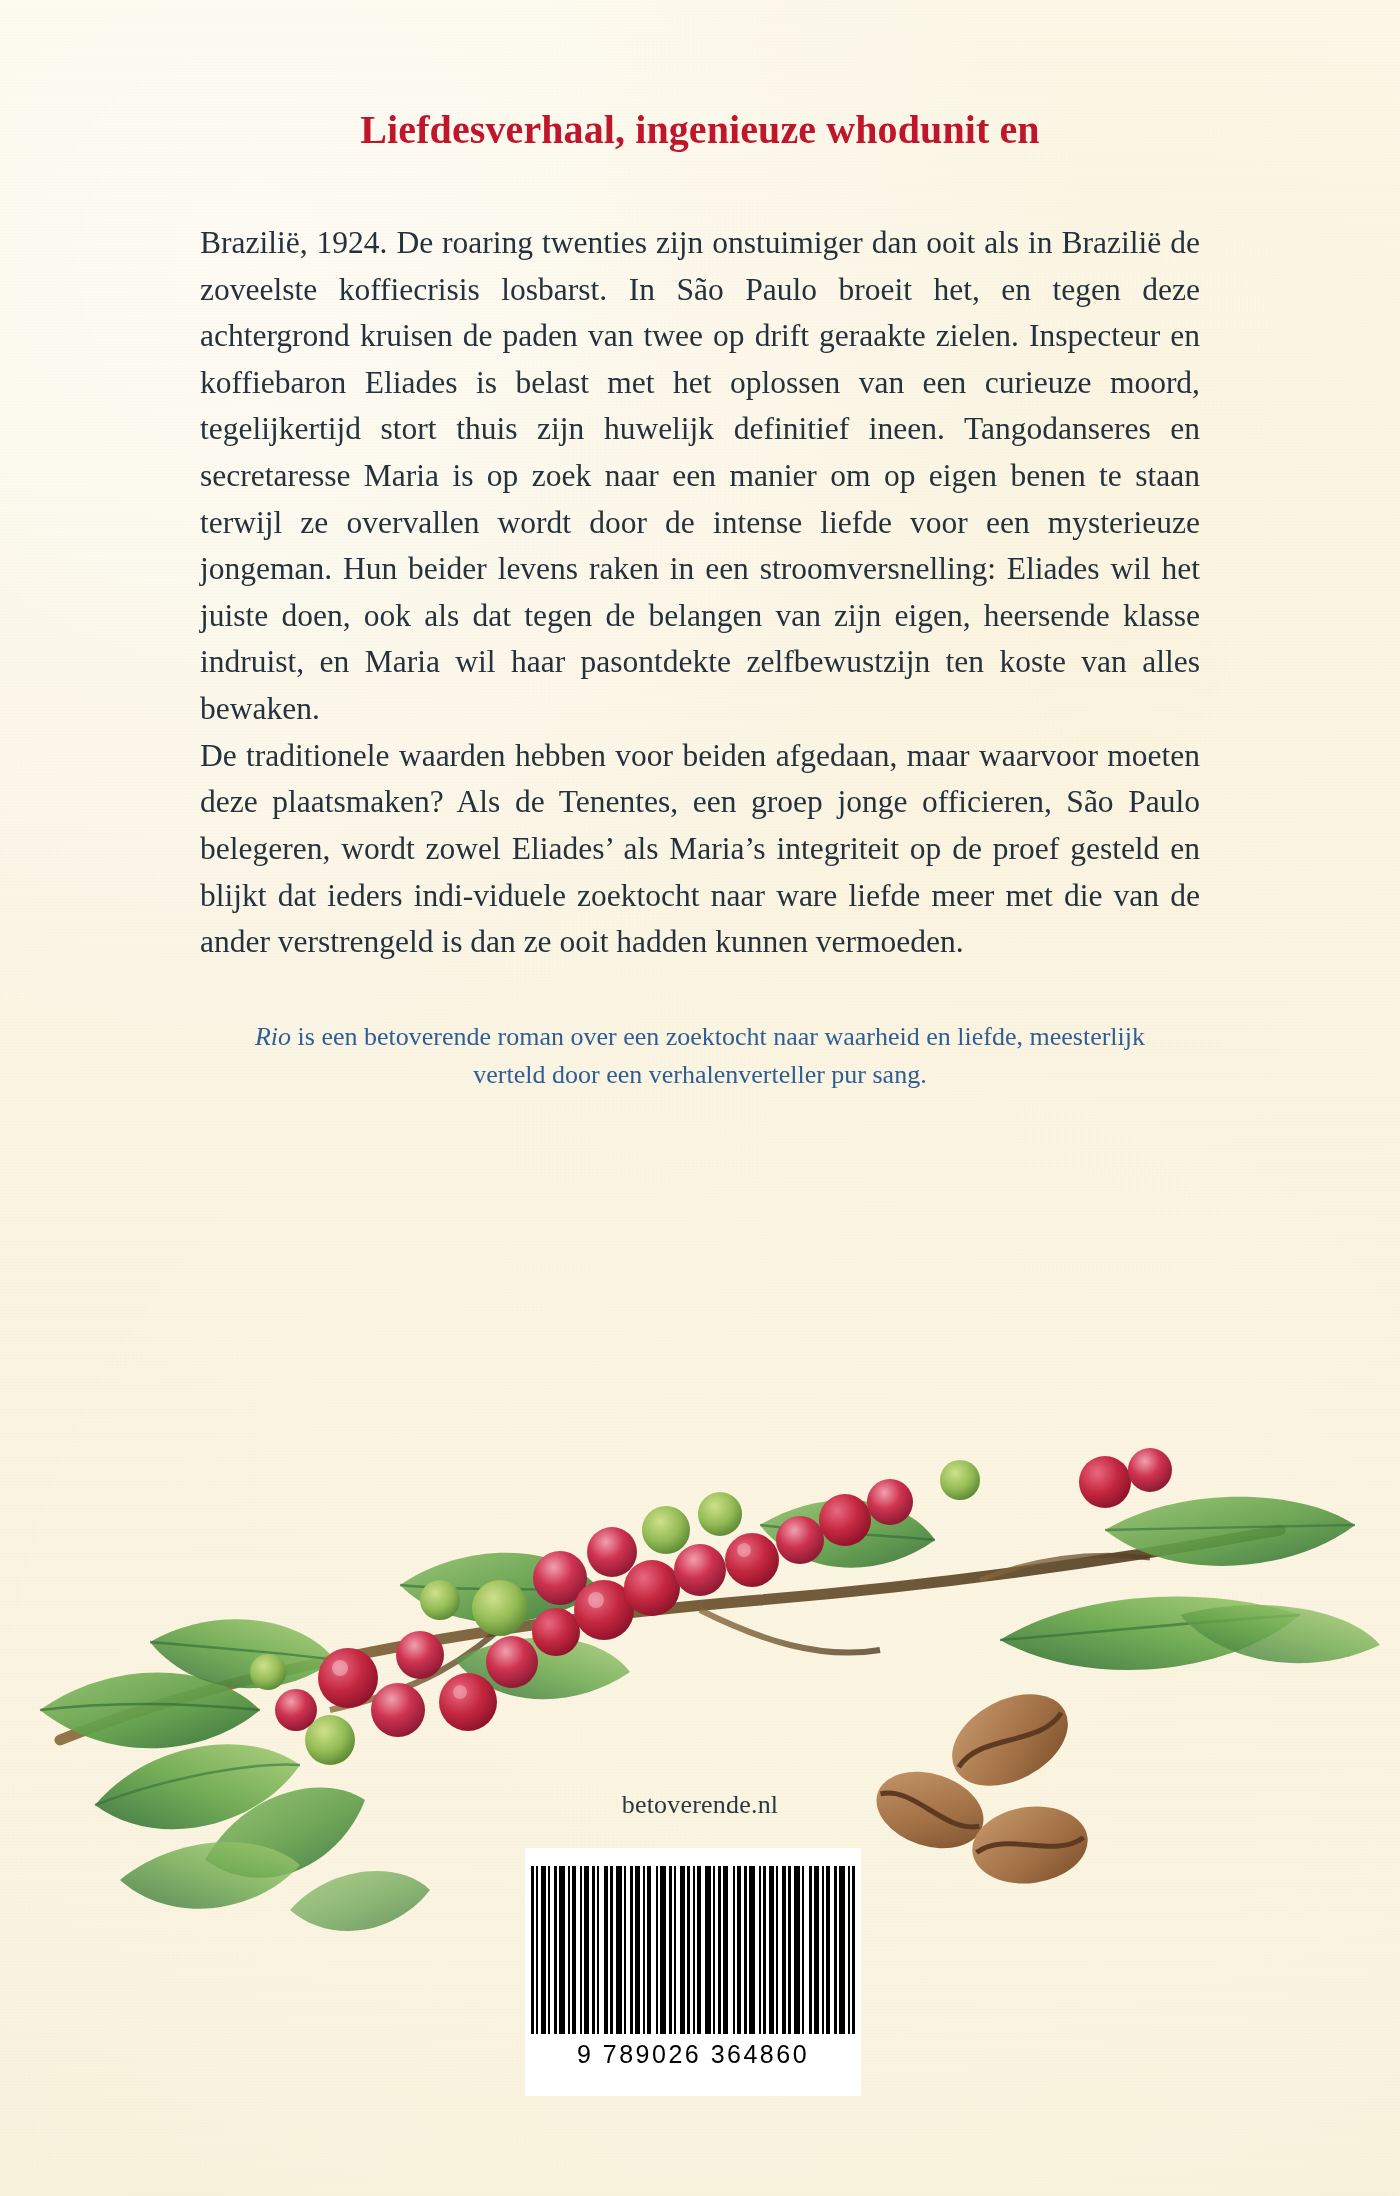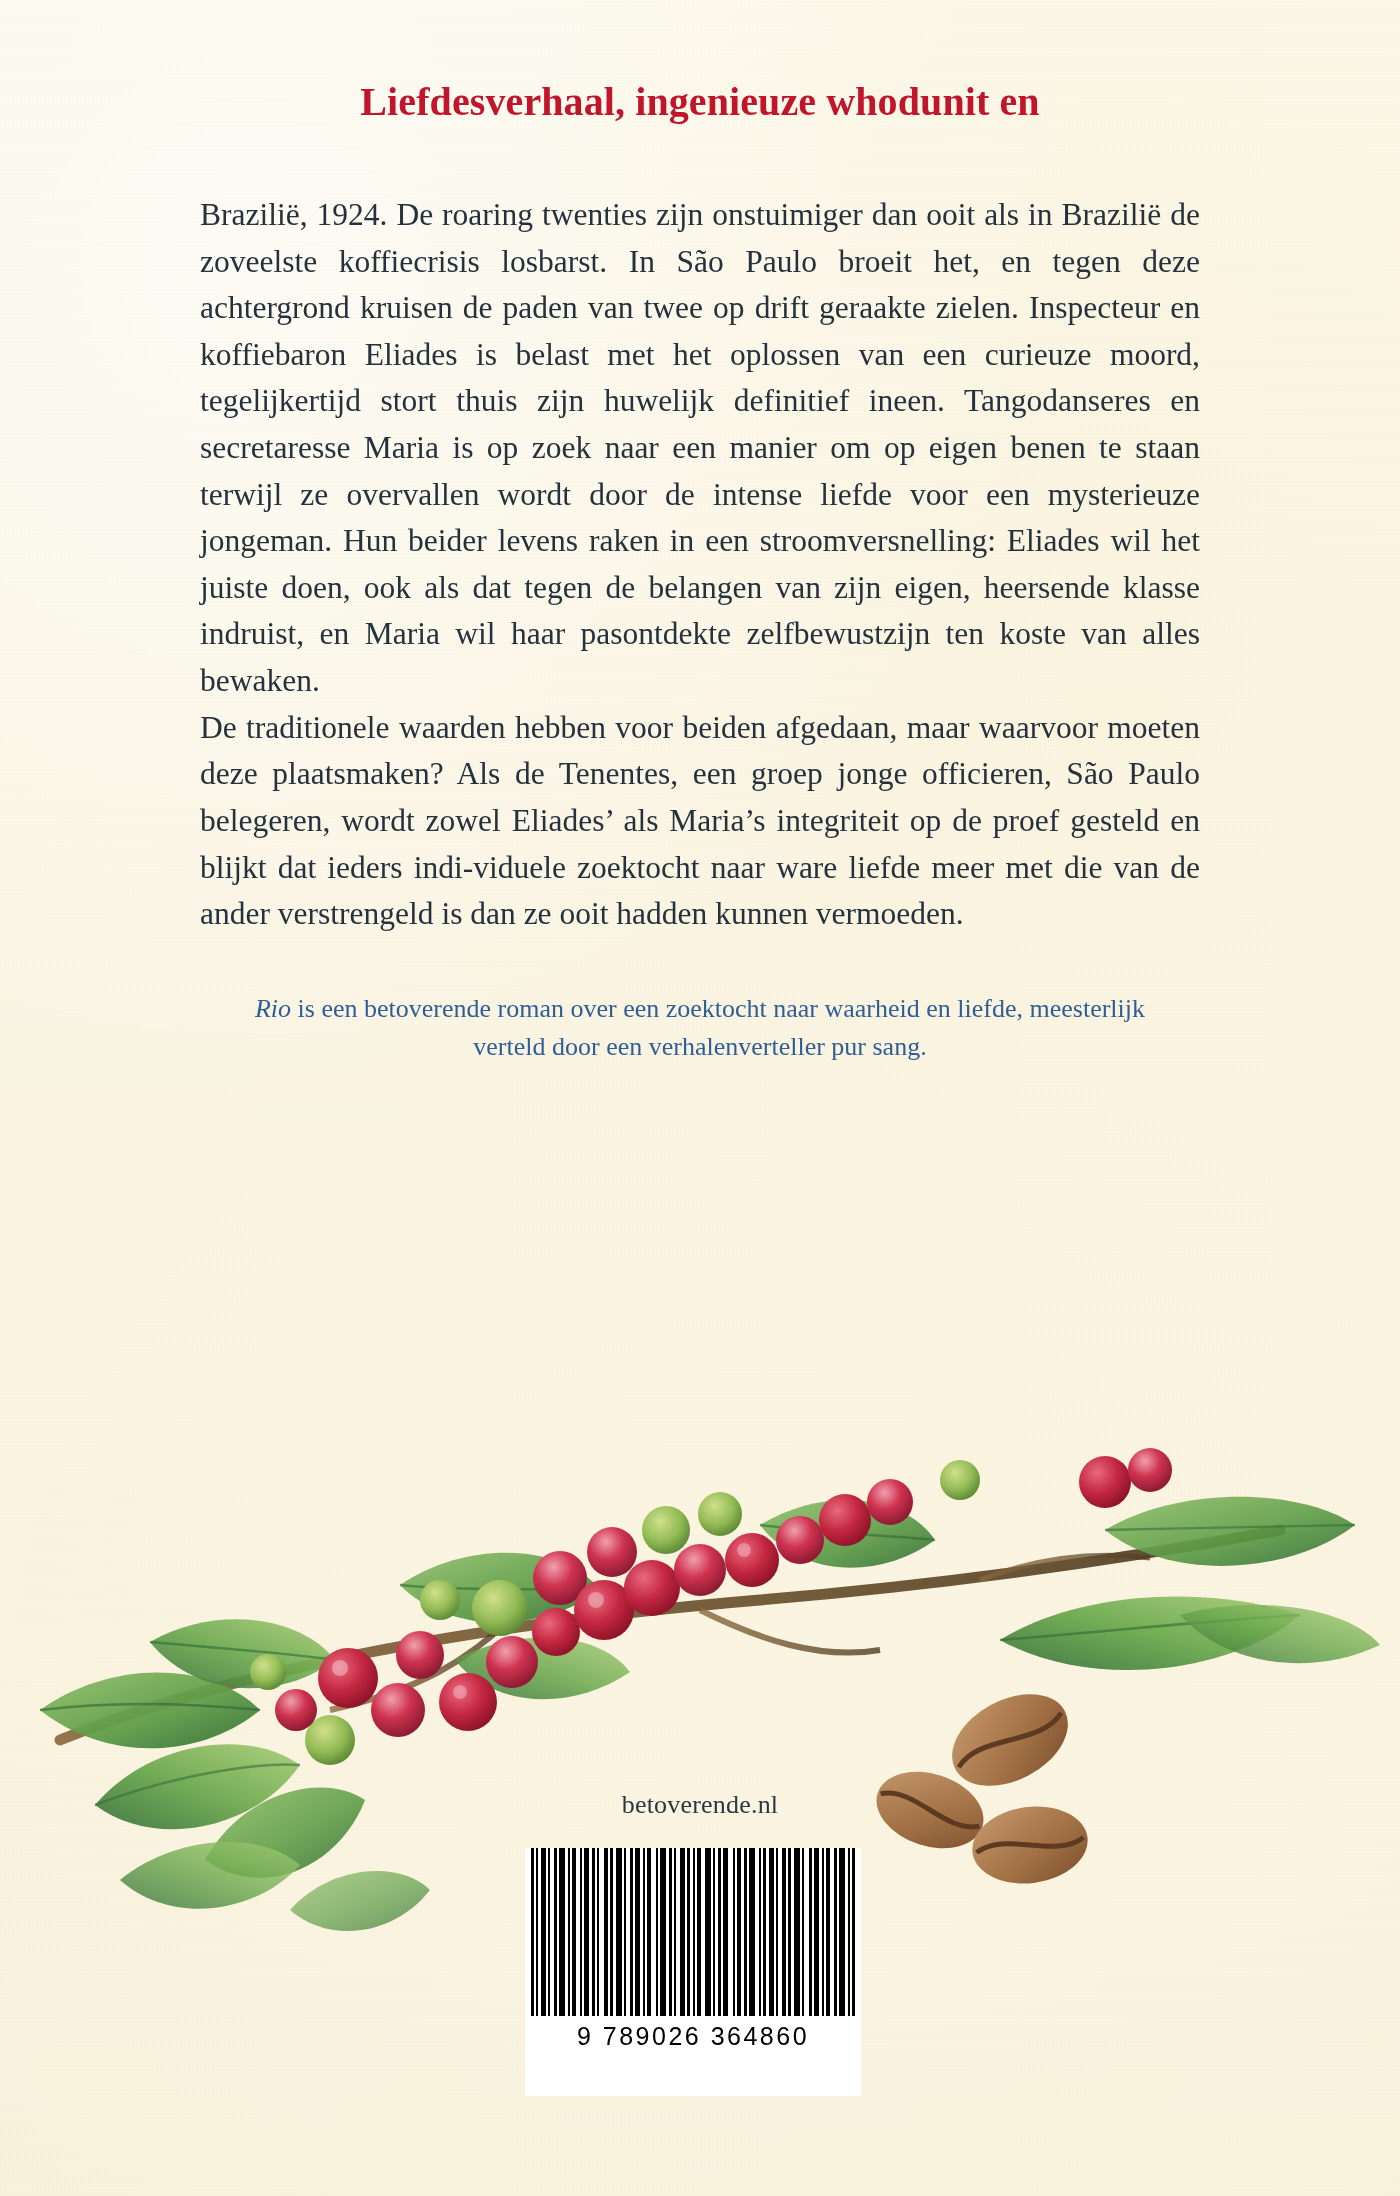--- a/index.html
+++ b/index.html
@@ -48,21 +48,21 @@
     width: 1400px;
   }
 
   .headline {
     color: #c0152a;
     font-size: 40px;
     line-height: 1.30;
     text-align: center;
     font-weight: 600;
     padding: 0 250px;
-    margin-top: 76px;
+    margin-top: 104px;
     letter-spacing: .1px;
   }
   .headline .l2 { display: block; }
 
   .blurb {
     margin: 64px 200px 0 200px;
     font-size: 31.5px;
     line-height: 1.48;
     color: #25313c;
     text-align: justify;
@@ -105,20 +105,21 @@
     position: absolute;
     left: 525px;
     top: 1848px;
     width: 336px;
     height: 248px;
     background: #ffffff;
     display: flex;
     flex-direction: column;
     align-items: center;
     justify-content: flex-start;
+    padding-top: 18px;
     box-sizing: border-box;
   }
   .bars {
     height: 168px;
     display: flex;
     align-items: flex-end;
     gap: 0;
   }
   .bars i {
     display: block;

